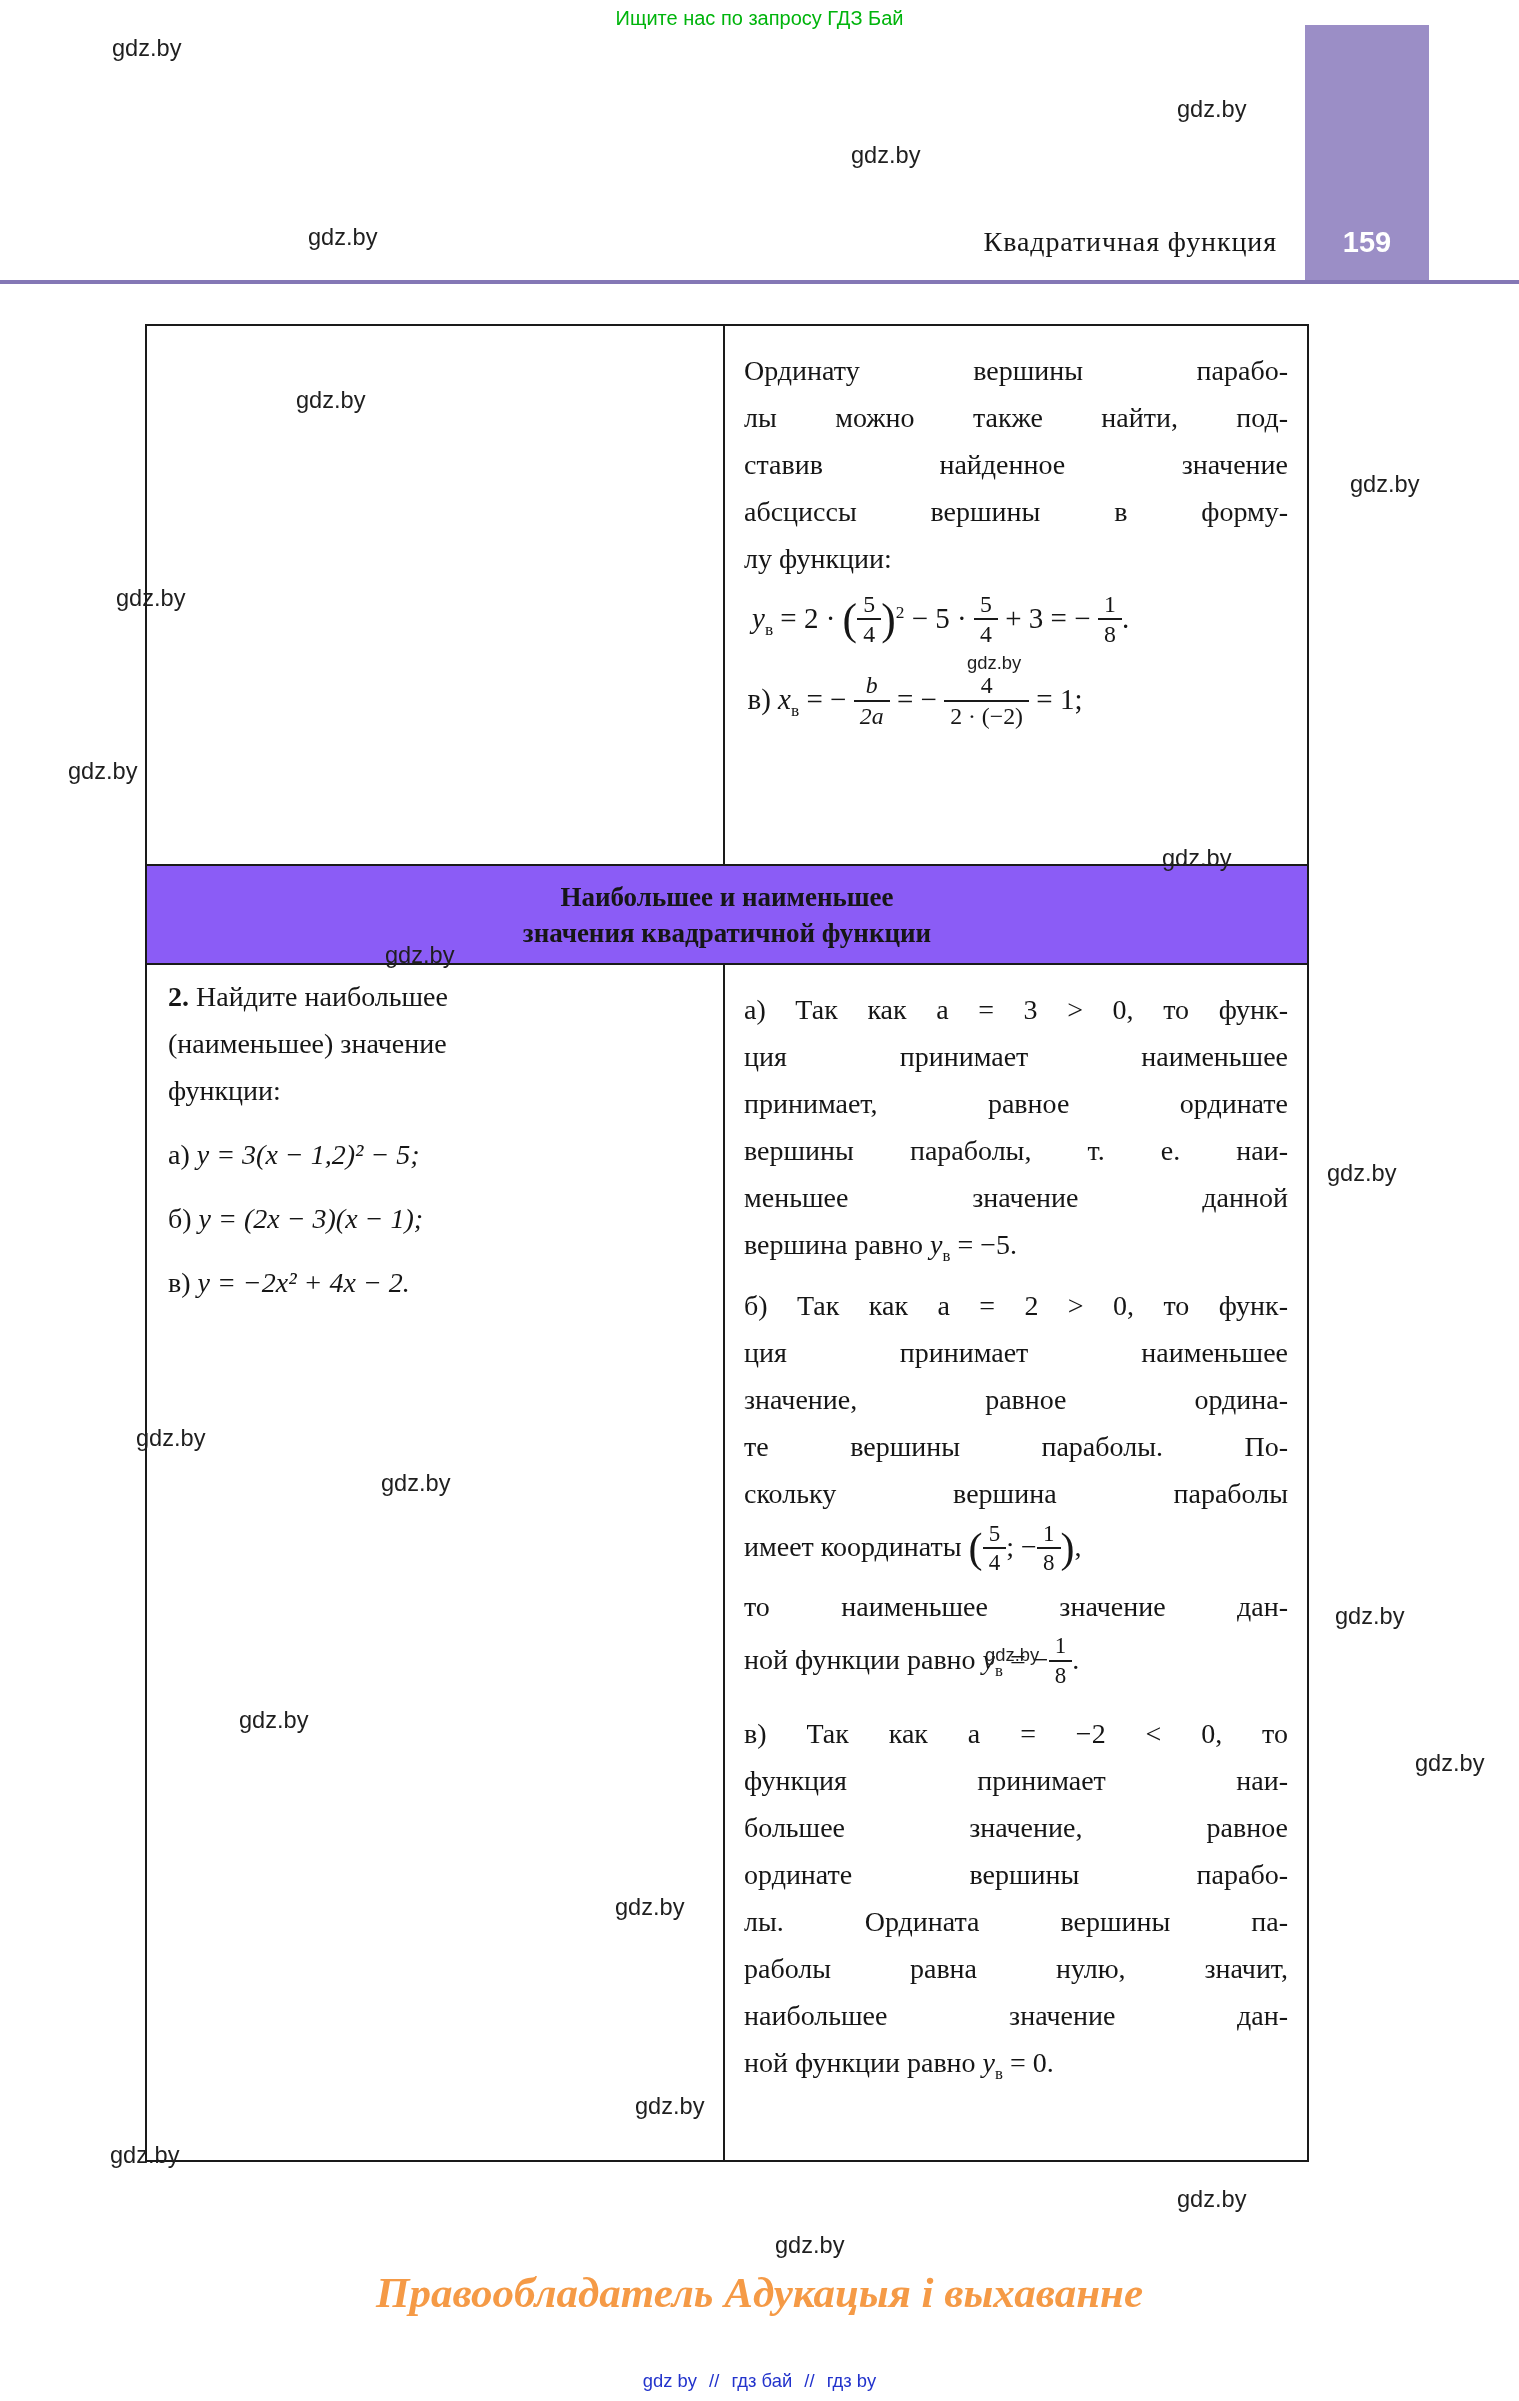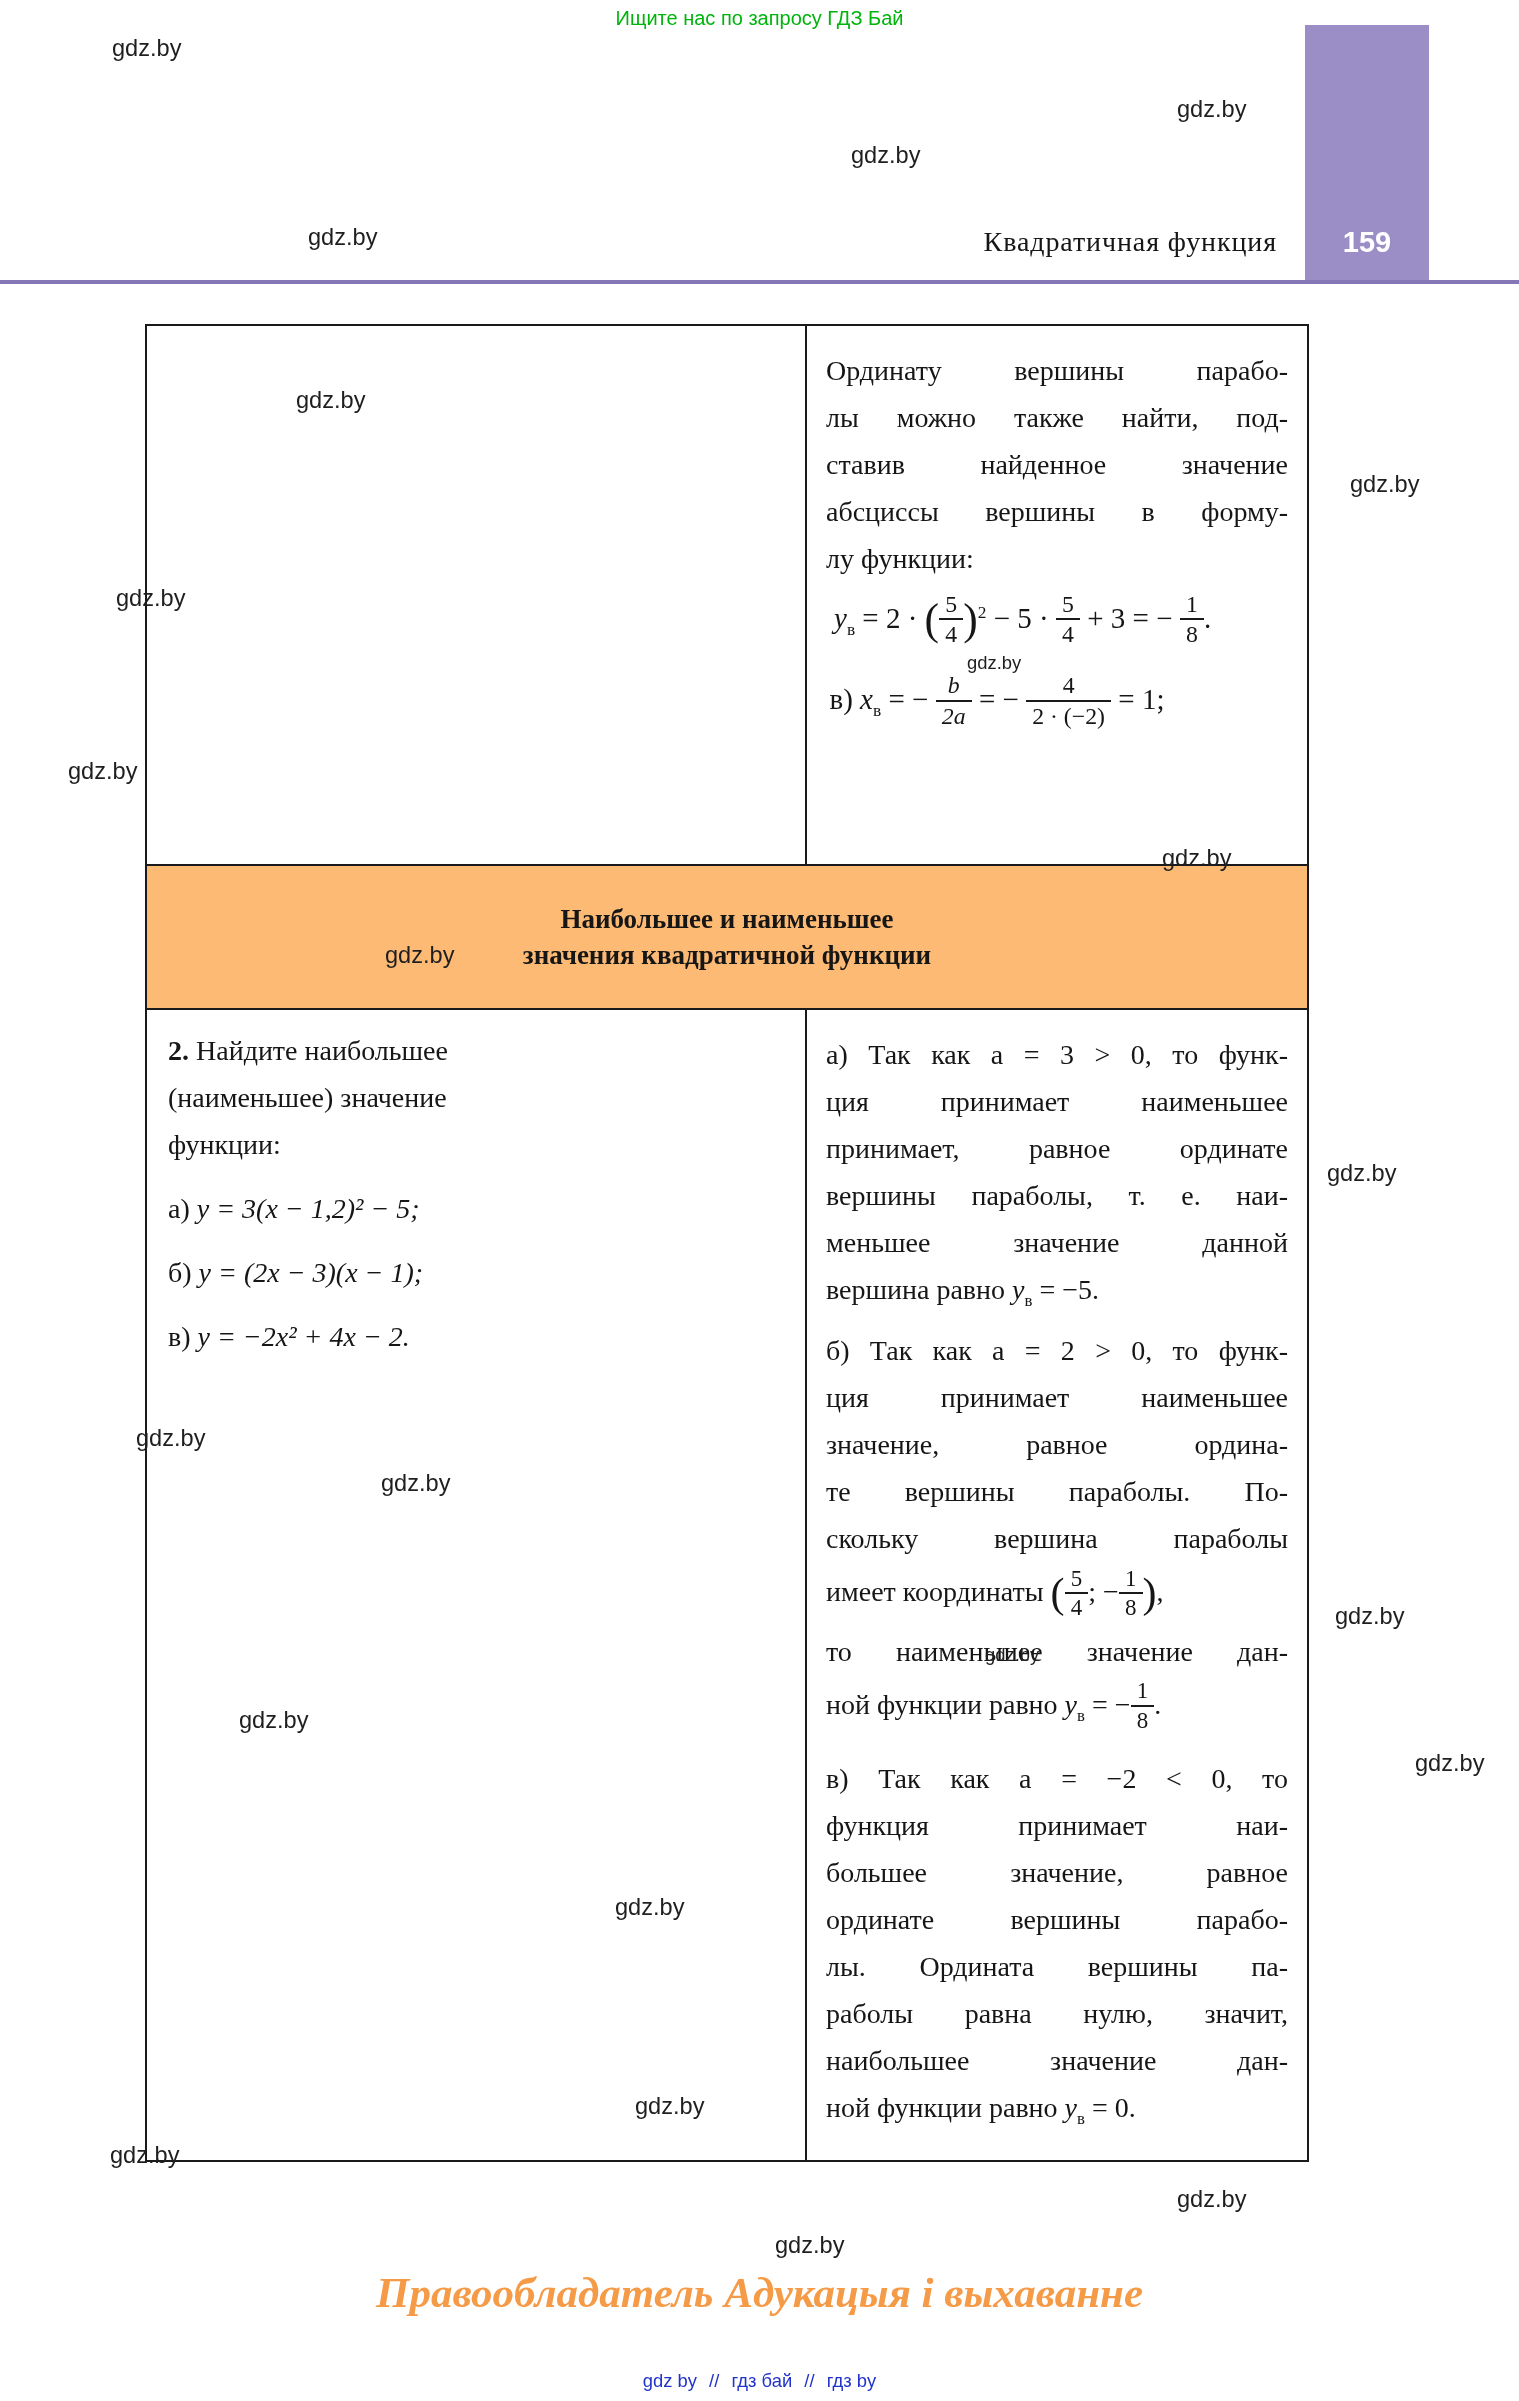--- a/index.html
+++ b/index.html
@@ -29,26 +29,26 @@
   .page-badge .num { color:#ffffff; font-size:29px; font-weight:bold; font-family:Liberation Sans, sans-serif; }
   .rule { position:absolute; top:280px; left:0; width:1519px; height:4.4px; background:#8477b5; z-index:2; }
 
   
   .ctable {
     position:absolute; left:145px; top:324px; width:1164px; height:1838px;
     border:2.6px solid #1a1a1a; box-sizing:border-box; display:flex; flex-direction:column; z-index:1;
   }
   .trow1 { height:540px; display:flex; border-bottom:2.6px solid #1a1a1a; box-sizing:border-box; }
   .trow2 {
-    height:144px; background:#fdba74; border-bottom:2.6px solid #1a1a1a; box-sizing:border-box;
+    height:99px; background:#8b5cf6; border-bottom:2.6px solid #1a1a1a; box-sizing:border-box;
     display:flex; flex-direction:column; align-items:center; justify-content:center;
     font-weight:bold; font-size:27px; line-height:36px; text-align:center;
   }
   .trow3 { flex:1; display:flex; }
-  .cleft  { width:660px; border-right:2.6px solid #1a1a1a; box-sizing:border-box; padding:17px 19px 0 21px; }
+  .cleft  { width:578px; border-right:2.6px solid #1a1a1a; box-sizing:border-box; padding:8px 19px 0 21px; }
   .cright { flex:1; box-sizing:border-box; padding:21px 19px 0 19px; }
 
   .textblock { font-size:28px; line-height:47px; }
   .jline { text-align:justify; text-align-last:justify; }
 
   
   .math { font-size:29px; margin-left:3.5px; white-space:nowrap; }
   .m1 { margin-top:10.5px;margin-left:8px; }
   .m2 { margin-top:24.5px; }
   .m3 { margin-top:17.5px; }

